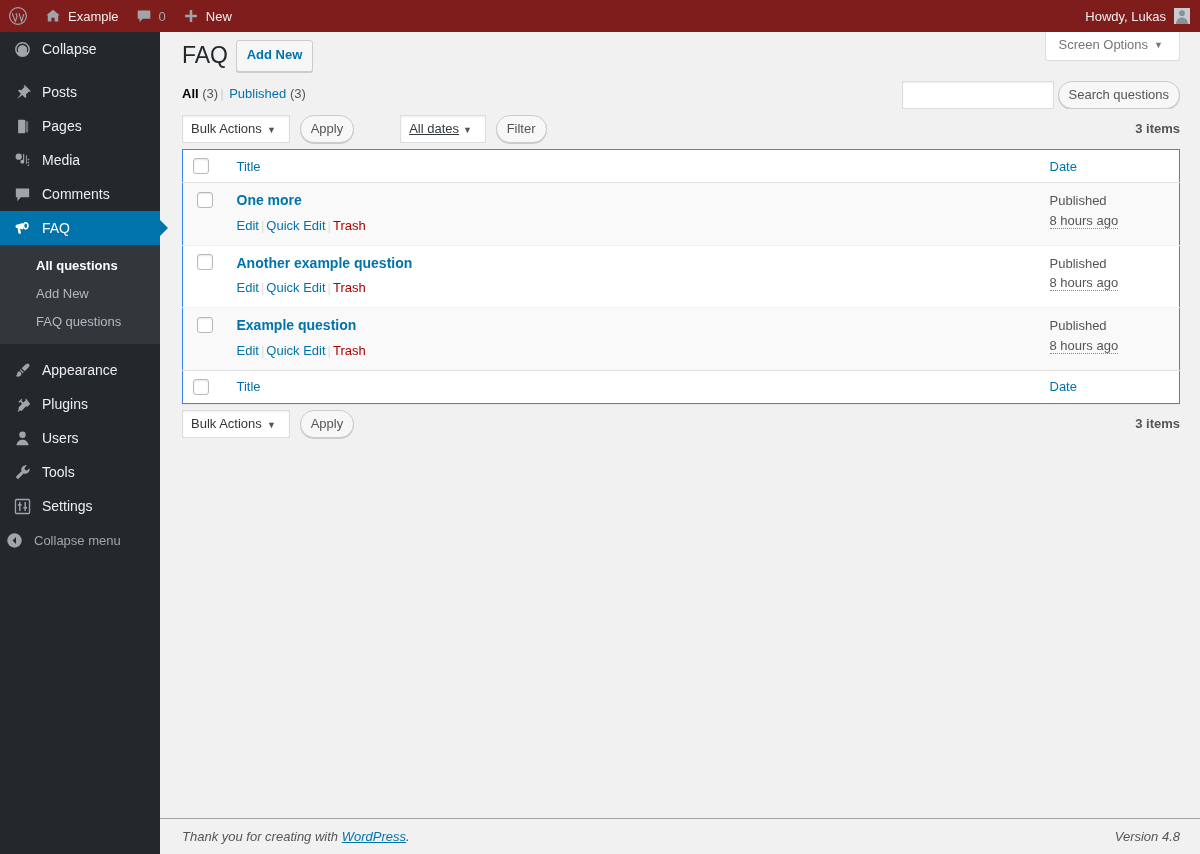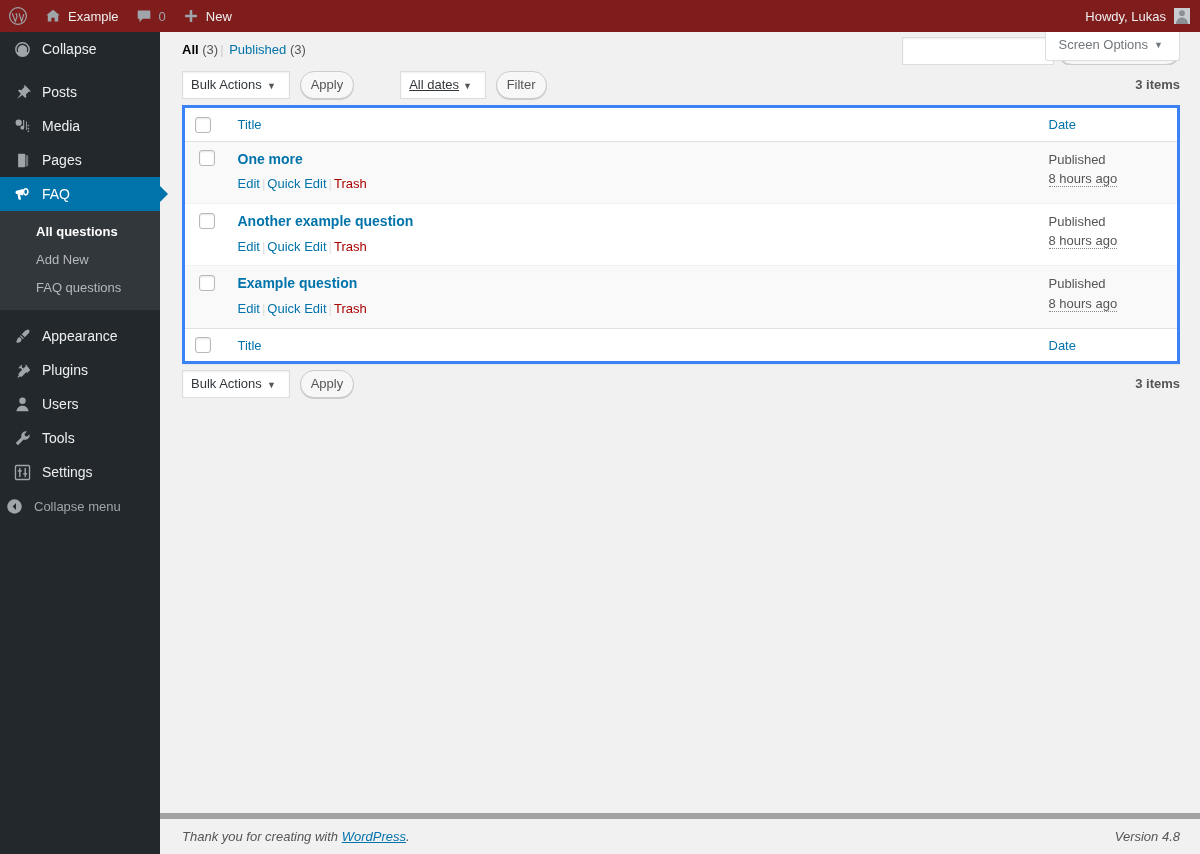--- a/index.html
+++ b/index.html
@@ -260,21 +260,21 @@
     line-height: 28px;
     margin-right: 0;
     font-weight: bold;
   }
 
   
   table.wp-list-table {
     width: 100%;
     border-collapse: collapse;
     background: #fff;
-    border: 3px solid #3b82f6;
+    border: 1px solid #3b82f6;
     box-shadow: 0 1px 1px rgba(0,0,0,.04);
     clear: both;
     font-size: 13px;
   }
   table.wp-list-table thead th,
   table.wp-list-table tfoot th {
     background: #fff;
     padding: 8px 10px;
     text-align: left;
     font-weight: 400;
@@ -335,21 +335,21 @@
   }
 
   
   #wpfooter {
     position: absolute;
     left: 160px; bottom: 0;
     width: 1040px;
     padding: 10px 20px 10px 22px;
     color: #555;
     font-size: 13px;
-    border-top: 6px solid #a3a3a3;
+    border-top: 1px solid #a3a3a3;
   }
   #wpfooter p { margin: 0; font-style: italic; display: inline-block; }
   #wpfooter a { color: #0073aa; }
   #footer-upgrade {
     float: right;
     font-style: normal;
     margin: 0;
     color: #555;
   }
 </style>
@@ -420,41 +420,49 @@
       <svg width="19" height="19" viewBox="0 0 20 20" fill="currentColor">
         <path d="M12.4 2.2l-1 1 .8.8-3.5 3.5-2.1-.6-1.3 1.3 3 3-4.1 5.6 5.6-4.1 3 3 1.3-1.3-.6-2.1 3.5-3.5.8.8 1-1z"></path>
       </svg>
     </span>
     <span>Posts</span>
   </div>
 
   <div class="menu-top">
     <span class="mi">
       <svg width="19" height="19" viewBox="0 0 20 20" fill="currentColor">
+        <path d="M5.4 2.8h6.2a1.4 1.4 0 011.4 1.4v11.6a1.4 1.4 0 01-1.4 1.4H5.4z"></path>
+        <path d="M13.6 4.6h1.2a1.2 1.2 0 011.2 1.2v9.4a1.2 1.2 0 01-1.2 1.2h-1.2z" opacity=".6"></path>
+      </svg>
+    </span>
+    <span>Pages</span>
+  </div>
+
+  <div class="menu-top">
+    <span class="mi">
+      <svg width="19" height="19" viewBox="0 0 20 20" fill="currentColor">
         <path d="M3 3.5h8v8H3z" fill="none" stroke="currentColor" stroke-width="0"></path>
         <circle cx="6" cy="6" r="3.3"></circle>
         <path d="M10.6 3.2h1.2v8.1a2 2 0 11-1.2-1.85z"></path>
         <path d="M13.6 4.4h1.1v9.2h-1.1z" opacity=".85"></path>
         <path d="M2.6 12.6h8.6v1.1H2.6zM2.6 15h8.6v1.1H2.6z" opacity=".0"></path>
         <path d="M15.4 14.2h1.6v1.6h-1.6zM15.4 11.2h1.6v1.6h-1.6zM15.4 8.2h1.6v1.6h-1.6z" opacity=".9"></path>
       </svg>
     </span>
     <span>Media</span>
   </div>
 
   <div class="menu-top">
     <span class="mi">
       <svg width="19" height="19" viewBox="0 0 20 20" fill="currentColor">
-        <path d="M5.4 2.8h6.2a1.4 1.4 0 011.4 1.4v11.6a1.4 1.4 0 01-1.4 1.4H5.4z"></path>
-        <path d="M13.6 4.6h1.2a1.2 1.2 0 011.2 1.2v9.4a1.2 1.2 0 01-1.2 1.2h-1.2z" opacity=".6"></path>
-      </svg>
-    </span>
-    <span>Pages</span>
-  </div>
-
+        <path d="M3 3.6h14v9.2H8.2L4.6 17v-4.2H3z"></path>
+      </svg>
+    </span>
+    <span>Comments</span>
+  </div>
 
   <div class="menu-top current">
     <span class="mi">
       <svg width="19" height="19" viewBox="0 0 20 20" fill="currentColor">
         <path d="M13.4 3.2c-1.8 0-3.2 1.8-3.2 4s1.4 4 3.2 4 3.2-1.8 3.2-4-1.4-4-3.2-4zm0 1.6c.7 0 1.4 1 1.4 2.4s-.7 2.4-1.4 2.4S12 8.6 12 7.2s.7-2.4 1.4-2.4z"></path>
         <path d="M10.6 4.2L3.6 6.1a1.2 1.2 0 00-.9 1.15v.95c0 .55.38 1.02.9 1.15l1.3.35.7 4.9a.9.9 0 00.9.8h1.1a.8.8 0 00.78-1l-.95-4.1 3.17.85z"></path>
       </svg>
     </span>
     <span>FAQ</span>
   </div>
@@ -533,20 +541,24 @@
 <div id="wpcontent">
 
   <div class="screen-meta-toggle">
     <a href="#" id="show-settings-link">
       <span>Screen Options</span><span class="caret">▼</span>
     </a>
   </div>
 
   <div id="wpbody">
 
+    <div>
+      <h1 class="wp-heading-inline">FAQ</h1>
+      <a href="#" class="page-title-action">Add New</a>
+    </div>
 
     <div style="overflow:hidden;">
       <ul class="subsubsub">
         <li><a href="#" class="current">All</a> <span class="count">(3)</span><span class="sep">|</span></li>
         <li><a href="#">Published</a> <span class="count">(3)</span></li>
       </ul>
 
       <div class="search-box">
         <input type="search" value="" placeholder="" style="">
         <span class="button">Search questions</span>

